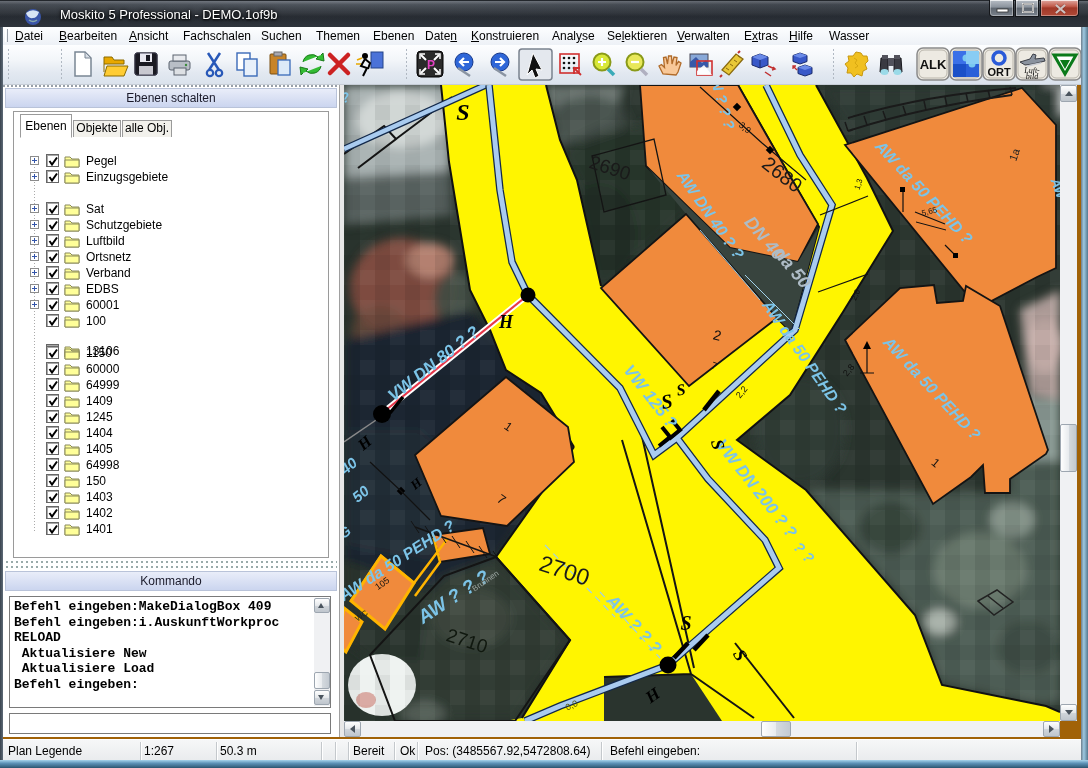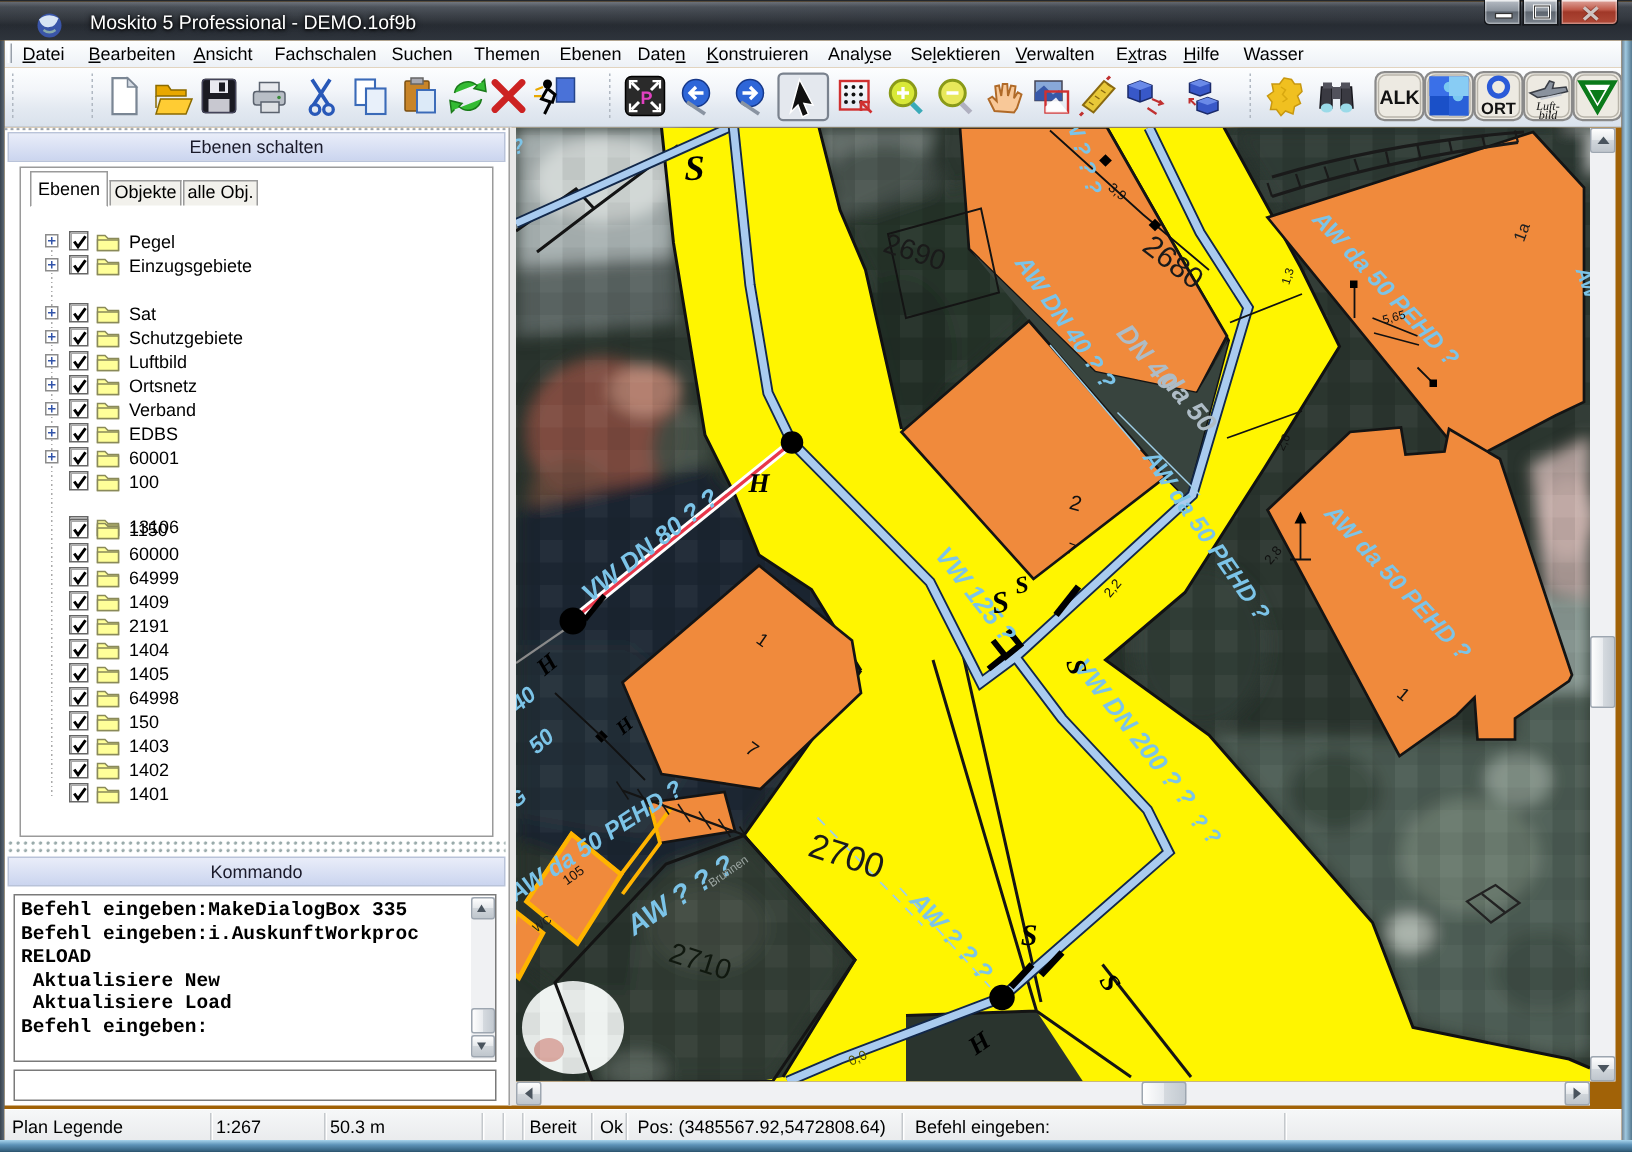--- a/index.html
+++ b/index.html
@@ -501,21 +501,21 @@
 <div class="trow" style="top:256px">
           <div class="tchk">
             <svg width="13" height="13">
               <path d="M2.5,6 L5,9.5 L10,2.5" stroke="#000" stroke-width="2" fill="none"></path>
             </svg>
           </div>
           <svg class="tfold" width="17" height="14">
             <path d="M1,3 h5 l2,2 h7 v8 h-14 z" fill="#FFFF99" stroke="#8A8A5A" stroke-width="1"></path>
             <path d="M1,6 h14 v7 h-14 z" fill="#FFFF99" stroke="#8A8A5A" stroke-width="1"></path>
           </svg>
-          <span class="tlab">2191</span>
+          <span class="tlab">1245</span>
         </div>
 <div class="trow" style="top:272px">
           <div class="tchk">
             <svg width="13" height="13">
               <path d="M2.5,6 L5,9.5 L10,2.5" stroke="#000" stroke-width="2" fill="none"></path>
             </svg>
           </div>
           <svg class="tfold" width="17" height="14">
             <path d="M1,3 h5 l2,2 h7 v8 h-14 z" fill="#FFFF99" stroke="#8A8A5A" stroke-width="1"></path>
             <path d="M1,6 h14 v7 h-14 z" fill="#FFFF99" stroke="#8A8A5A" stroke-width="1"></path>
@@ -590,21 +590,21 @@
           </div>
           <svg class="tfold" width="17" height="14">
             <path d="M1,3 h5 l2,2 h7 v8 h-14 z" fill="#FFFF99" stroke="#8A8A5A" stroke-width="1"></path>
             <path d="M1,6 h14 v7 h-14 z" fill="#FFFF99" stroke="#8A8A5A" stroke-width="1"></path>
           </svg>
           <span class="tlab">1401</span>
         </div>
 </div>
     <div class="abs" style="left:2px;top:475px;width:332px;height:10px;background:radial-gradient(circle 1px at 2px 2px,#9aa 1px,transparent 1.2px);background-size:5px 5px;"></div>
     <div class="hdr abs" style="top:486px">Kommando</div>
-    <div id="cmdbox" class="abs">Befehl eingeben:MakeDialogBox 335
+    <div id="cmdbox" class="abs">Befehl eingeben:MakeDialogBox 409
 Befehl eingeben:i.AuskunftWorkproc
 RELOAD
  Aktualisiere New
  Aktualisiere Load
 Befehl eingeben:</div>
     <div id="inbox" class="abs"></div>
   </div>
   <div class="abs" style="left:339px;top:85px;width:5px;height:652px;background:#E8E8E8;border-left:1px solid #A0A0A0;"></div>
 
   <svg id="map" class="abs" style="left:344px;top:85px" width="716" height="636" viewBox="344 85 716 636">

